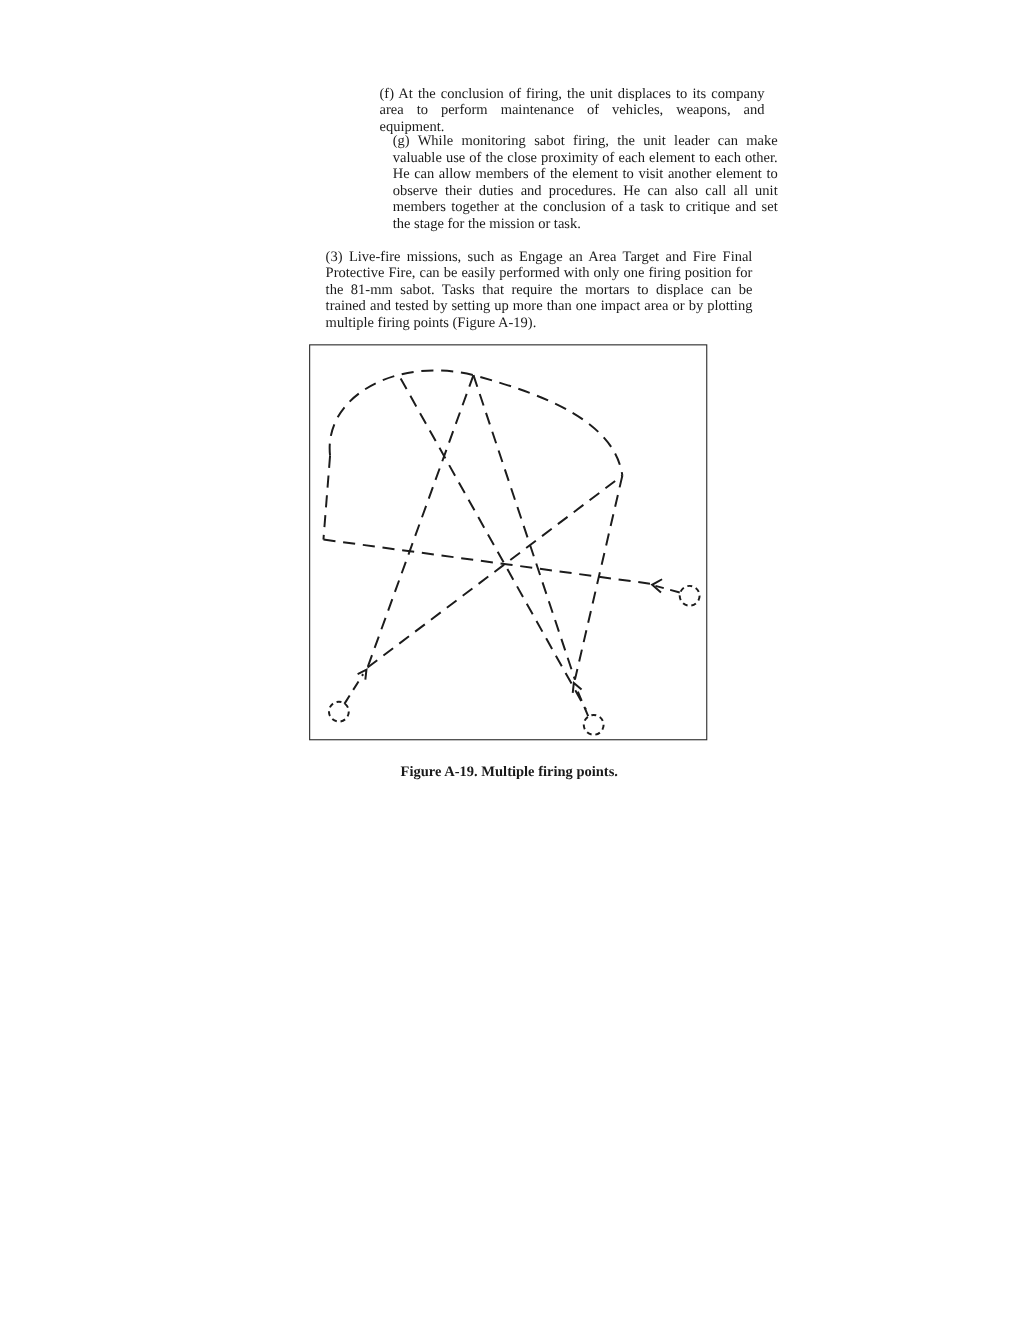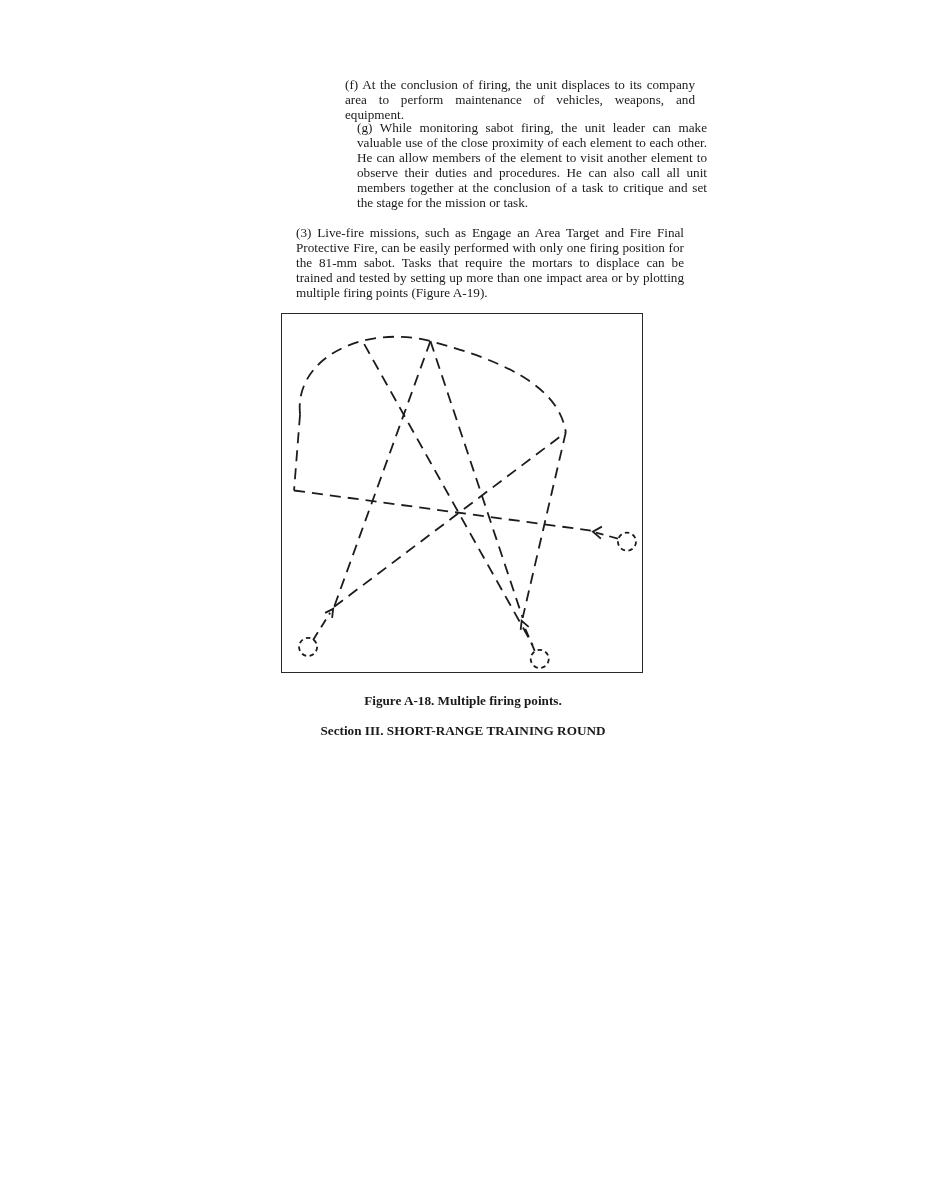--- a/index.html
+++ b/index.html
@@ -94,17 +94,16 @@
       <circle class="fp-circle" cx="26" cy="332" r="9"></circle>
       <path class="arrowline" d="M 31 325 L 48 298"></path>
       <path class="arrowhead" d="M 50 303 L 51 294 L 43 298"></path>
 
       <circle class="fp-circle" cx="257" cy="344" r="9"></circle>
       <path class="arrowline" d="M 252 336 L 241 310"></path>
       <path class="arrowhead" d="M 246 312 L 239 306 L 238 315"></path>
     </svg>
   </div>
 
-  <p class="caption">Figure A-18. Multiple firing points.</p>
+  <p class="caption">Figure A-19. Multiple firing points.</p>
 
-  <p class="section-heading">Section III. SHORT-RANGE TRAINING ROUND</p>
 
 </div>
 
 </body></html>

